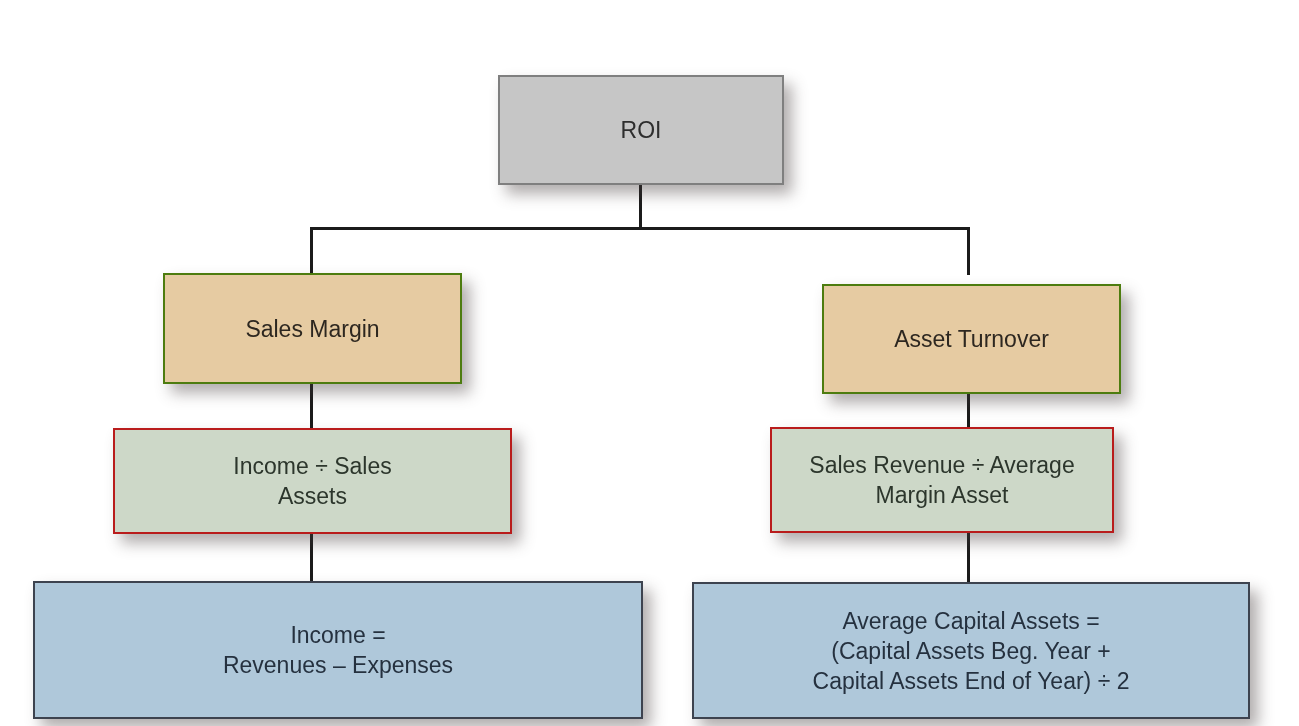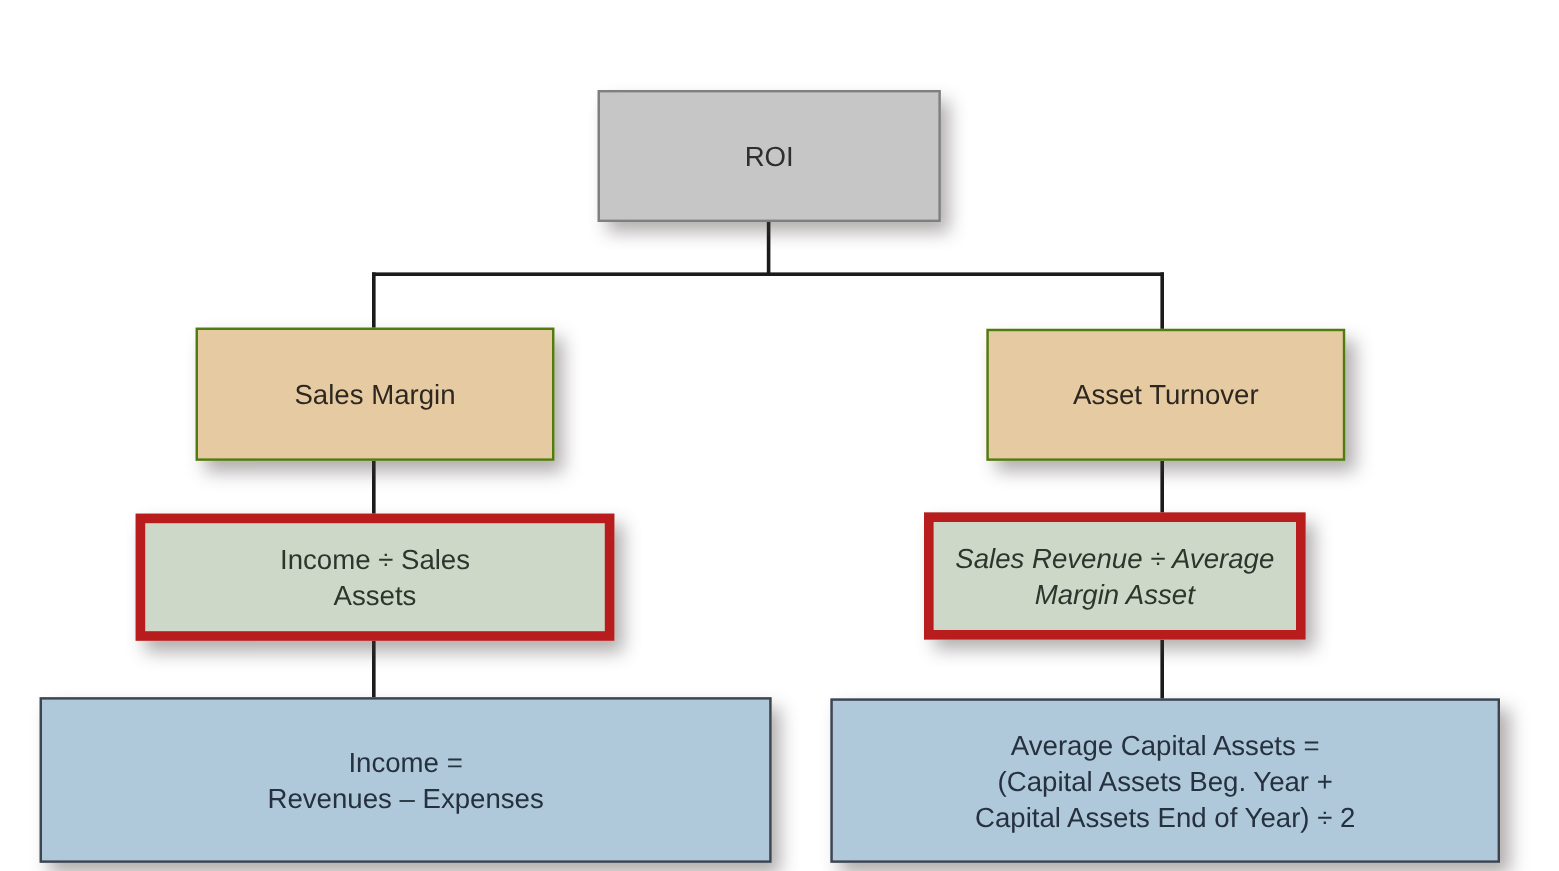--- a/index.html
+++ b/index.html
@@ -23,32 +23,32 @@
     flex-direction: column;
     align-items: center;
     justify-content: center;
     text-align: center;
     font-size: 23px;
     line-height: 30px;
     box-shadow: 8px 9px 14px rgba(70, 60, 60, 0.42);
   }
   .node-roi   { background: #c6c6c6; border: 2px solid #7f7f7f; color: #2e2e2e; }
   .node-tan   { background: #e6cba2; border: 2px solid #4d7c0f; color: #2d2720; }
-  .node-green { background: #cdd8c8; border: 8px solid #b91c1c; color: #2c362c; }
+  .node-green { background: #cdd8c8; border: 2px solid #b91c1c; color: #2c362c; }
   .node-blue  { background: #afc8da; border: 2px solid #3d434f; color: #25313f; }
   .connector {
     position: absolute;
     background: #1b1b1b;
   }
   
   #roi-node            { left: 498px; top: 31px;  width: 286px; height: 110px; }
   #sales-margin-node   { left: 163px; top: 229px; width: 299px; height: 111px; }
-  #asset-turnover-node { left: 822px; top: 230px; width: 299px; height: 110px; }
+  #asset-turnover-node { left: 822px; top: 240px; width: 299px; height: 110px; }
   #sales-margin-formula-node   { left: 113px; top: 384px; width: 399px; height: 106px; }
-  #asset-turnover-formula-node { left: 770px; top: 383px; width: 318px; height: 106px; font-style: italic; }
+  #asset-turnover-formula-node { left: 770px; top: 383px; width: 344px; height: 106px; }
   #income-definition-node      { left: 33px;  top: 537px; width: 610px; height: 138px; }
   #avg-capital-definition-node { left: 692px; top: 538px; width: 558px; height: 137px; }
   
   #connector-roi-stem      { left: 639px; top: 141px; width: 3px;   height: 44px; }
   #connector-branch-bar    { left: 310px; top: 183px; width: 660px; height: 3px;  }
   #connector-left-drop     { left: 310px; top: 183px; width: 3px;   height: 47px; }
   #connector-right-drop    { left: 967px; top: 183px; width: 3px;   height: 48px; }
   #connector-left-mid      { left: 310px; top: 340px; width: 3px;   height: 45px; }
   #connector-left-bottom   { left: 310px; top: 490px; width: 3px;   height: 48px; }
   #connector-right-mid     { left: 967px; top: 340px; width: 3px;   height: 44px; }

